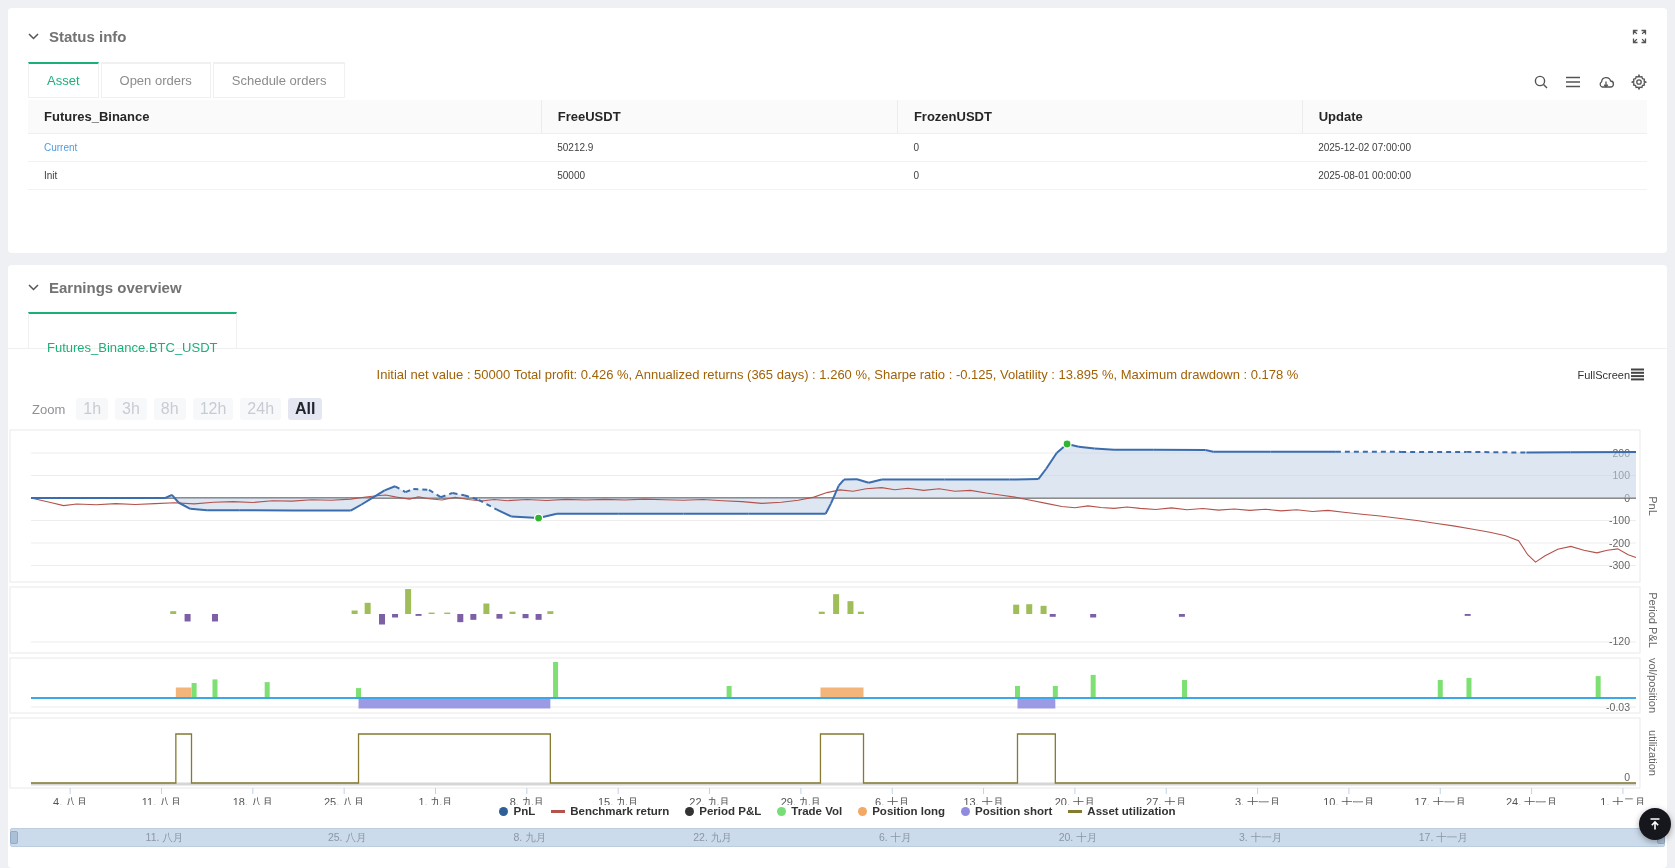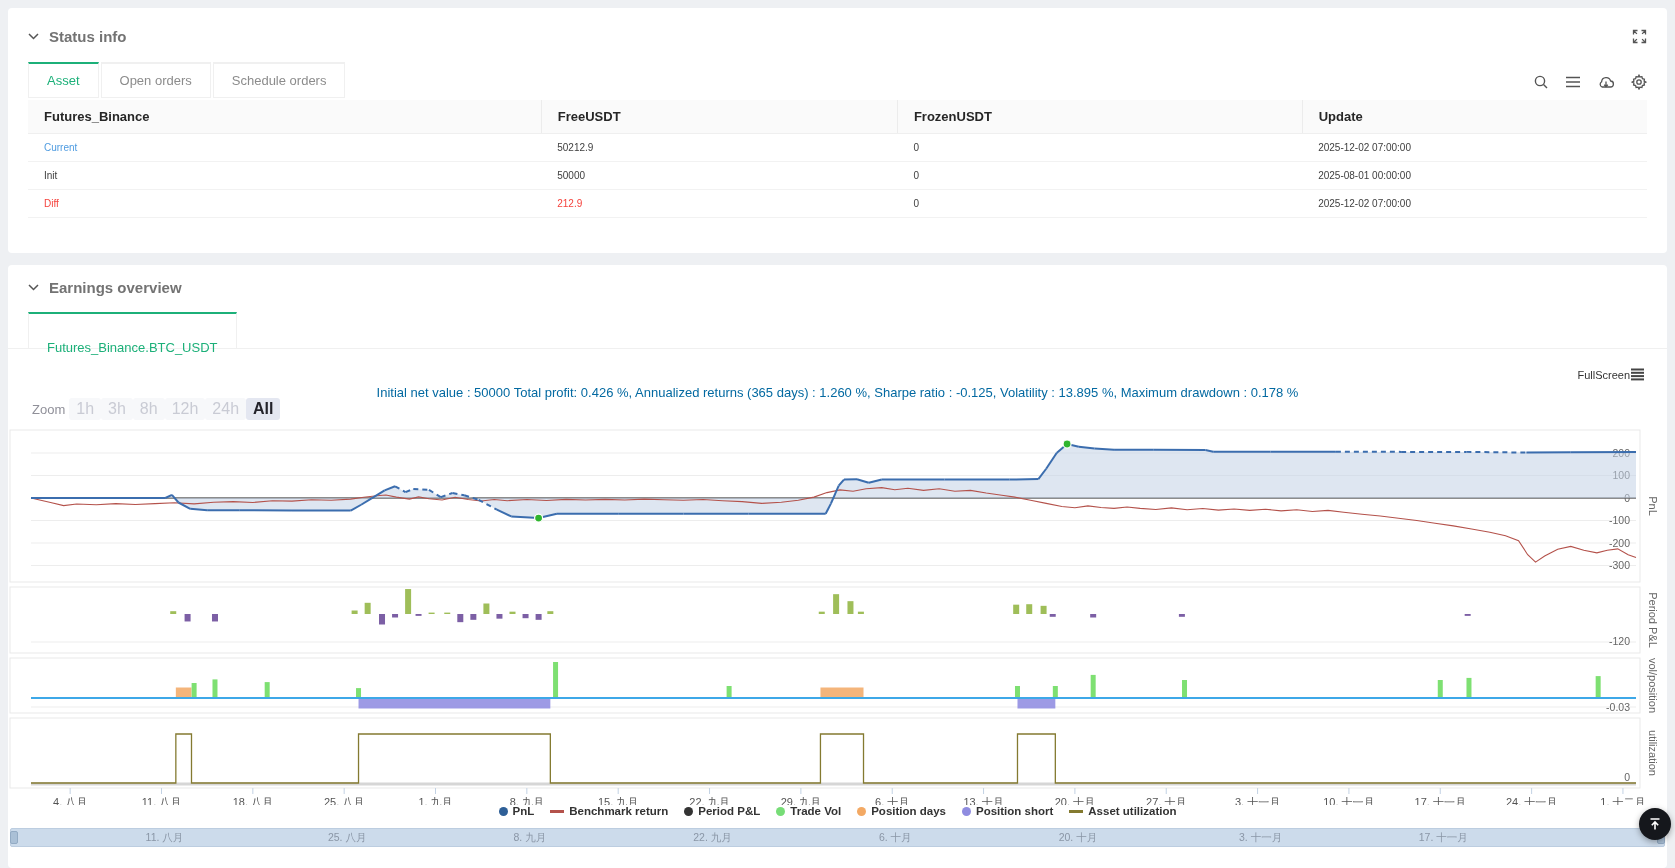--- a/index.html
+++ b/index.html
@@ -32,25 +32,25 @@
   td { font-size:10px; color:#404040; padding:8px 16px; border-bottom:1px solid #f2f2f2; }
   .link-blue { color:var(--link); cursor:pointer; }
   .red { color:var(--red); }
 
   
   .eo-head { position:absolute; left:20px; top:14px; display:flex; gap:10px; align-items:center; }
   .eo-tabs { position:absolute; top:46px; left:0; width:100%; height:38px; border-bottom:1px solid #f0f0f0; }
   .eo-tab { position:absolute; left:20px; top:1px; height:37px; border:1px solid #f0f0f0;
     border-top:2px solid var(--green); background:#fff; color:var(--green);
     padding:17px 18px; line-height:33px; font-size:13px; cursor:pointer; }
-  .eo-summary { position:absolute; top:120px; left:0; width:100%; text-align:center;
-    font-size:13px; color:#0369a1; }
+  .eo-summary { position:absolute; top:102px; left:0; width:100%; text-align:center;
+    font-size:13px; color:#a16207; }
   .eo-fullscreen { position:absolute; top:103px; right:22px; display:flex; gap:0;
     align-items:flex-end; font-size:11px; color:#333; cursor:pointer; }
-  .zoom-row { position:absolute; top:133px; left:24px; display:flex; gap:0; align-items:center; }
+  .zoom-row { position:absolute; top:133px; left:24px; display:flex; gap:7px; align-items:center; }
   .zoom-label { color:#909099; font-size:13px; margin-right:4px; }
   .zbtn { font-size:16px; padding:2px 7px; border-radius:3px; background:#f7f8fa; color:#c9cbd4; cursor:pointer; }
   .zbtn.active { background:#e4e7f1; color:#23232b; font-weight:bold; }
 
   #chart-svg { position:absolute; left:0; top:162px; }
   #legend { position:absolute; top:540px; left:0; width:100%; display:flex;
     justify-content:center; gap:16px; align-items:center; }
   .legend-item { display:flex; gap:5px; align-items:center; font-size:11.5px;
     font-weight:bold; color:#333; cursor:pointer; }
   .lg-dot { width:9px; height:9px; border-radius:50%; }
@@ -145,26 +145,20 @@
           <td class="link-blue">Current</td>
           <td>50212.9</td>
           <td>0</td>
           <td>2025-12-02 07:00:00</td>
         </tr>
         <tr>
           <td>Init</td>
           <td>50000</td>
           <td>0</td>
           <td>2025-08-01 00:00:00</td>
-        </tr>
-        <tr>
-          <td class="red">Diff</td>
-          <td class="red">212.9</td>
-          <td>0</td>
-          <td>2025-12-02 07:00:00</td>
         </tr>
       </tbody>
     </table>
   </div>
 
   <div class="card" id="card2">
     <div class="eo-head">
       <span class="chev">
         <svg width="11" height="7" viewBox="0 0 11 7">
             <polyline points="1,1 5.5,5.5 10,1" fill="none" stroke="#555" stroke-width="1.5"></polyline>
@@ -383,21 +377,21 @@
         <span class="legend-item">
           <span class="lg-dot" style="background: rgb(51, 51, 51);"></span>
           <span>Period P&amp;L</span>
         </span>
         <span class="legend-item">
           <span class="lg-dot" style="background: rgb(119, 221, 119);"></span>
           <span>Trade Vol</span>
         </span>
         <span class="legend-item">
           <span class="lg-dot" style="background: rgb(243, 169, 100);"></span>
-          <span>Position days</span>
+          <span>Position long</span>
         </span>
         <span class="legend-item">
           <span class="lg-dot" style="background: rgb(143, 140, 224);"></span>
           <span>Position short</span>
         </span>
         <span class="legend-item">
           <span class="lg-line" style="background: rgb(132, 122, 48);"></span>
           <span>Asset utilization</span>
         </span>
       </div>

